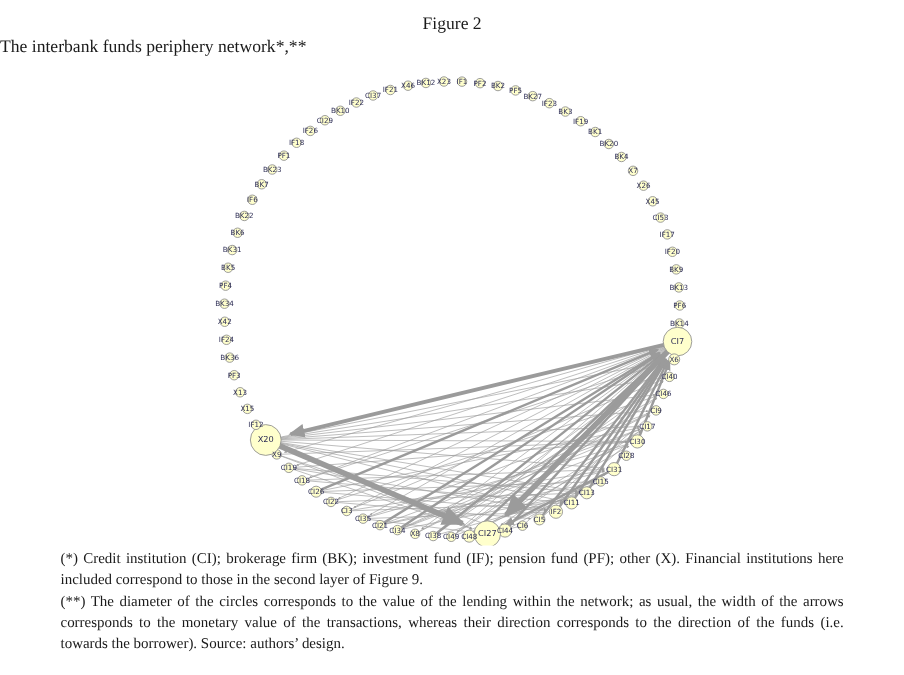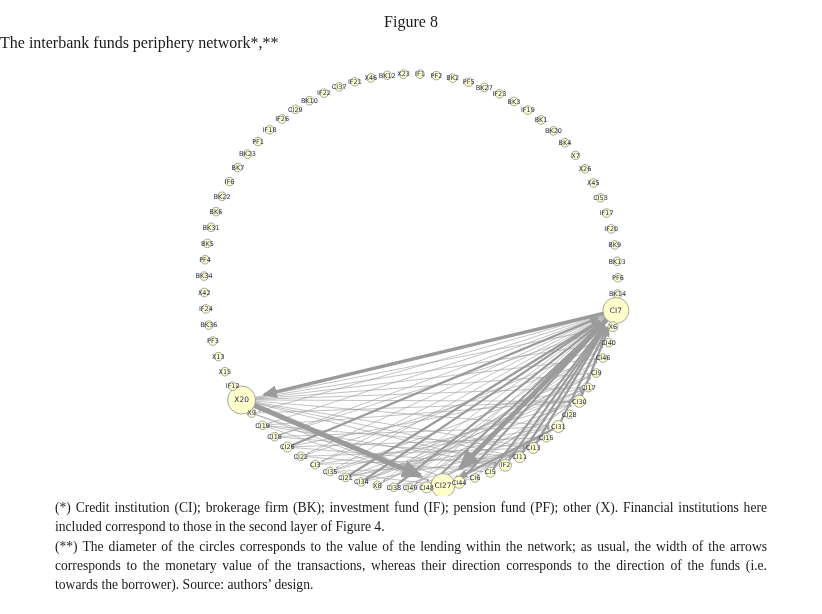--- a/index.html
+++ b/index.html
@@ -16,21 +16,21 @@
   .network-wrap{position:relative;width:822px;height:443px;}
   svg{display:block;}
   .captions{margin:2px 55px 0 55px;}
   .caption{
     font-size:13.6px;line-height:19px;text-align:justify;margin:0 0 1px 0;
   }
 </style>
 </head>
 <body>
 
-<div class="fig-title">Figure 8</div>
+<div class="fig-title">Figure 2</div>
 <div class="fig-subtitle">The interbank funds periphery network*,**</div>
 
 <div class="network-wrap">
   <svg id="net" width="822" height="443" viewBox="0 0 822 443">
     <defs>
       <marker id="arrow" markerUnits="strokeWidth" markerWidth="4.5" markerHeight="3.6" refX="3.6" refY="1.8" orient="auto">
         <path d="M0,0 L4.2,1.8 L0,3.6 Z" fill="#9b9b9b"></path>
       </marker>
     </defs>
     <g id="edges-layer">
@@ -280,15 +280,15 @@
         <text x="339.2" y="36.0" text-anchor="middle" font-size="6.5" font-family="&quot;DejaVu Sans&quot;, sans-serif" fill="#2e2e55">CI37</text>
         <text x="354.9" y="31.0" text-anchor="middle" font-size="6.5" font-family="&quot;DejaVu Sans&quot;, sans-serif" fill="#2e2e55">IF21</text>
         <text x="370.9" y="27.1" text-anchor="middle" font-size="6.5" font-family="&quot;DejaVu Sans&quot;, sans-serif" fill="#2e2e55">X46</text>
         <text x="387.2" y="24.6" text-anchor="middle" font-size="6.5" font-family="&quot;DejaVu Sans&quot;, sans-serif" fill="#2e2e55">BK12</text>
         <text x="403.6" y="23.3" text-anchor="middle" font-size="6.5" font-family="&quot;DejaVu Sans&quot;, sans-serif" fill="#2e2e55">X23</text>
       </g>
   </svg>
 </div>
 
 <div class="captions">
-  <p class="caption">(*) Credit institution (CI); brokerage firm (BK); investment fund (IF); pension fund (PF); other (X). Financial institutions here included correspond to those in the second layer of Figure 4.</p>
+  <p class="caption">(*) Credit institution (CI); brokerage firm (BK); investment fund (IF); pension fund (PF); other (X). Financial institutions here included correspond to those in the second layer of Figure 9.</p>
   <p class="caption">(**) The diameter of the circles corresponds to the value of the lending within the network; as usual, the width of the arrows corresponds to the monetary value of the transactions, whereas their direction corresponds to the direction of the funds (i.e. towards the borrower). Source: authors’ design.</p>
 </div>
 
 </body></html>

